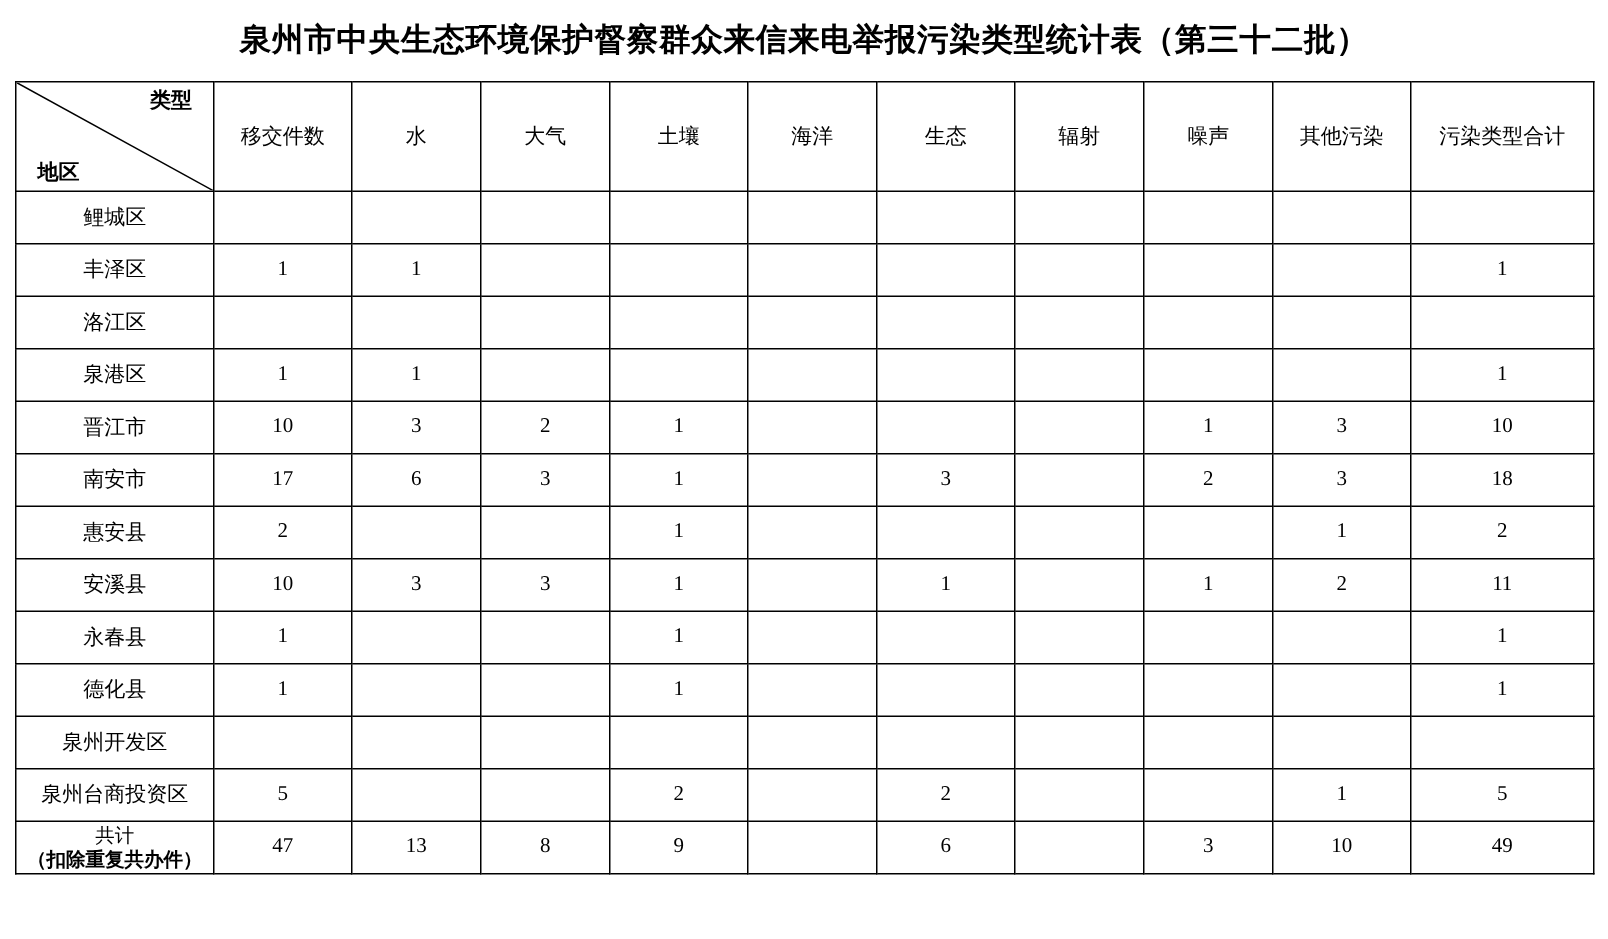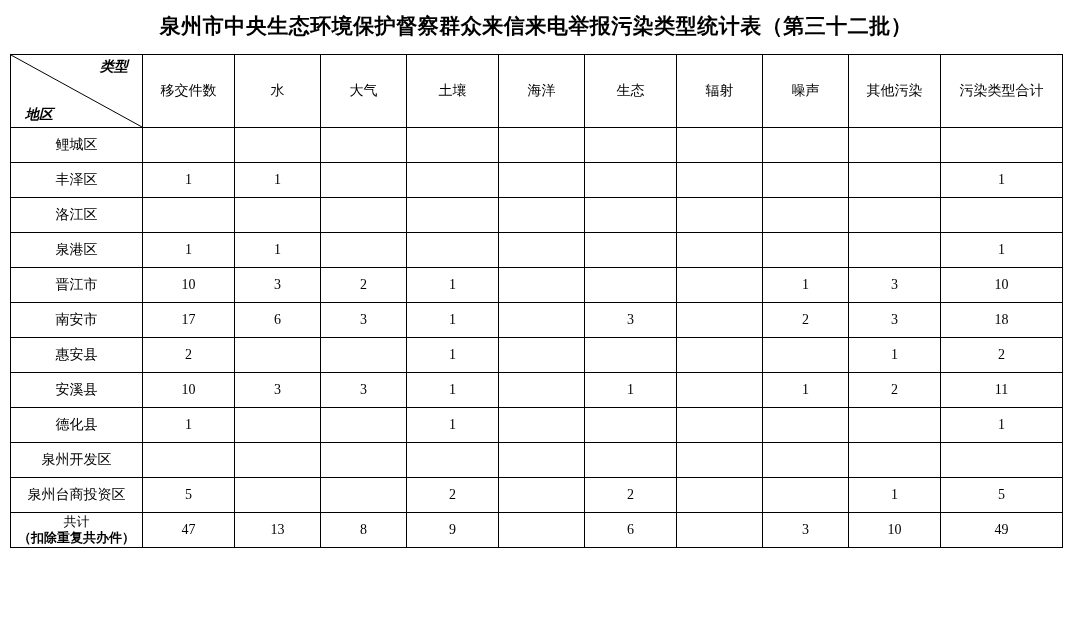--- a/index.html
+++ b/index.html
@@ -44,21 +44,20 @@
     vertical-align: middle;
     font-weight: normal;
     padding: 0;
     height: 34px;
   }
   .corner-cell {
     position: relative;
     height: 72px !important;
     padding: 0;
     overflow: hidden;
-    font-style: italic;
   }
   .corner-cell .diag {
     position: absolute;
     left: 0; top: 0;
     width: 100%;
     height: 100%;
   }
   .corner-cell .lbl-type {
     position: absolute;
     top: 3px;
@@ -233,20 +232,33 @@
         <td>3</td>
         <td>1</td>
         <td></td>
         <td>1</td>
         <td></td>
         <td>1</td>
         <td>2</td>
         <td>11</td>
       </tr>
       <tr>
+        <td class="region-cell">永春县</td>
+        <td>1</td>
+        <td></td>
+        <td></td>
+        <td>1</td>
+        <td></td>
+        <td></td>
+        <td></td>
+        <td></td>
+        <td></td>
+        <td>1</td>
+      </tr>
+      <tr>
         <td class="region-cell">德化县</td>
         <td>1</td>
         <td></td>
         <td></td>
         <td>1</td>
         <td></td>
         <td></td>
         <td></td>
         <td></td>
         <td></td>

